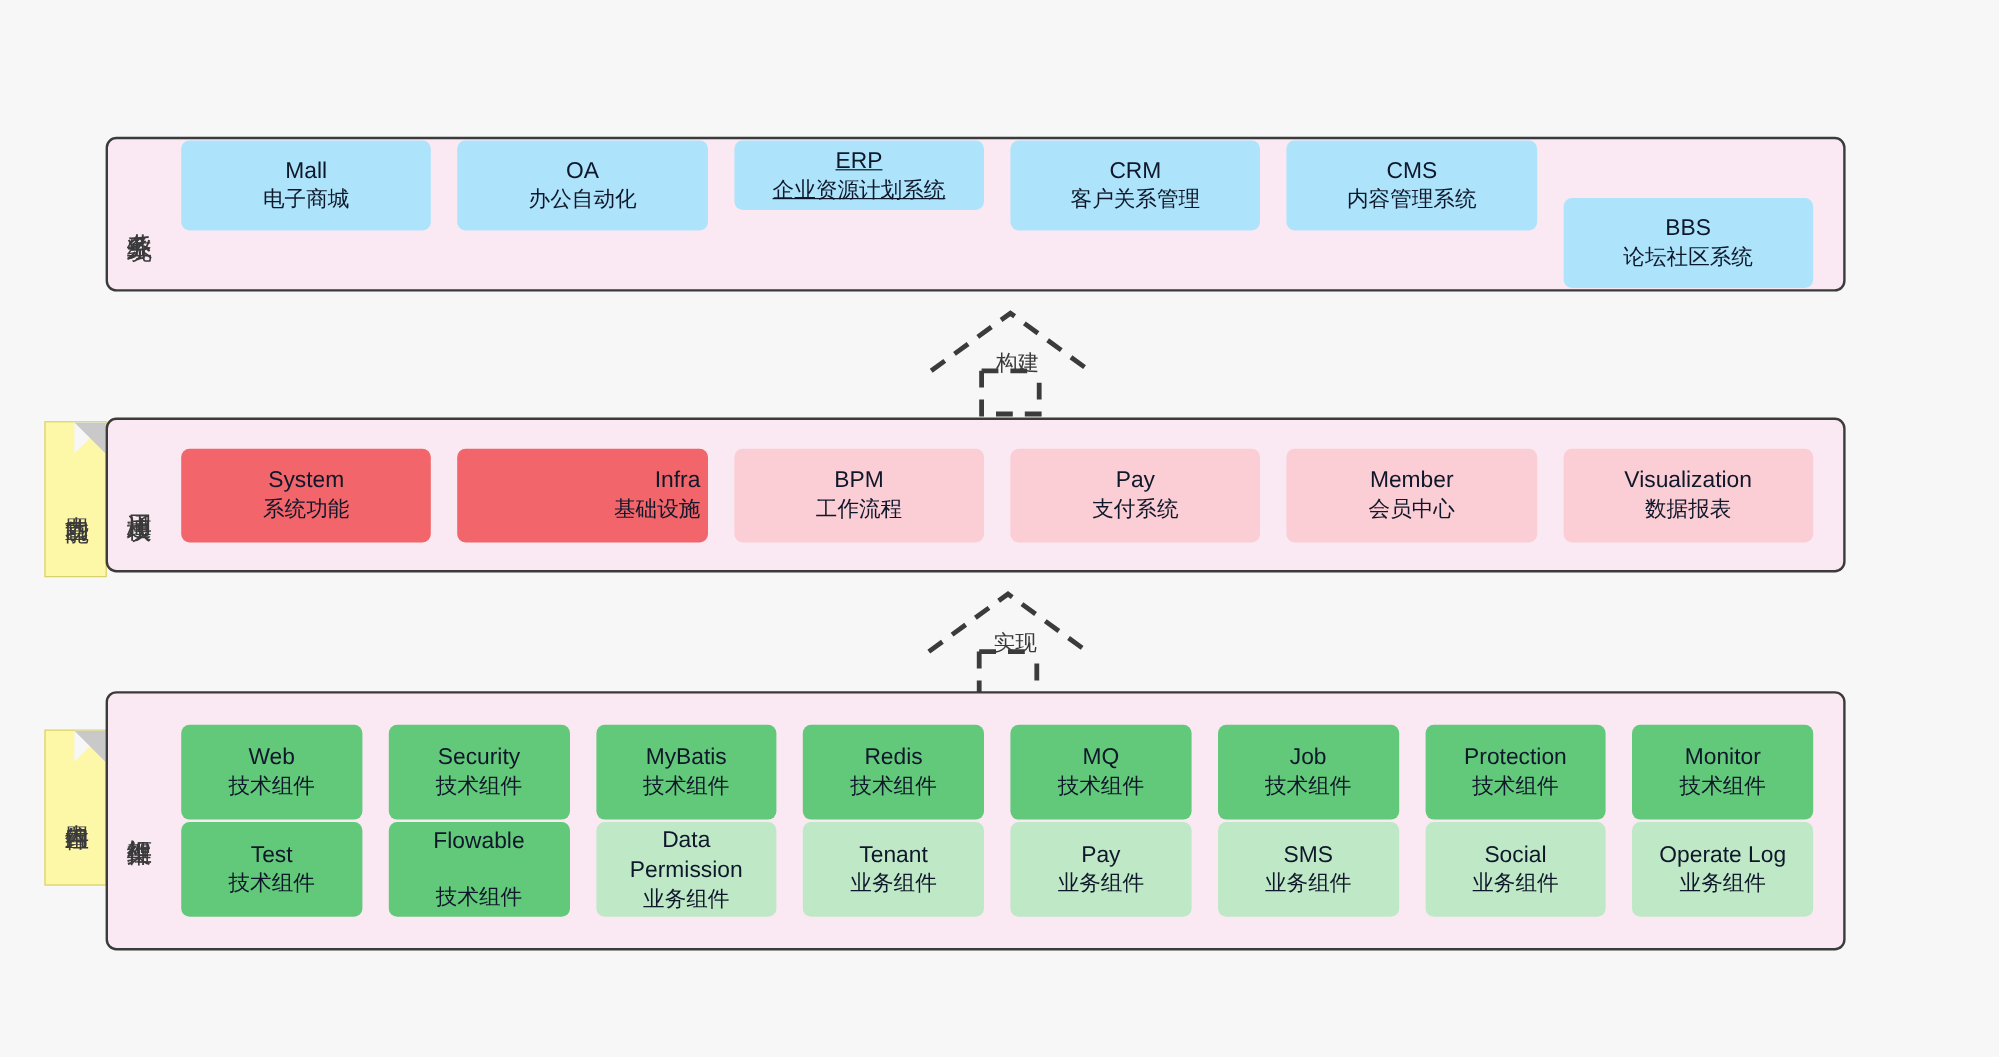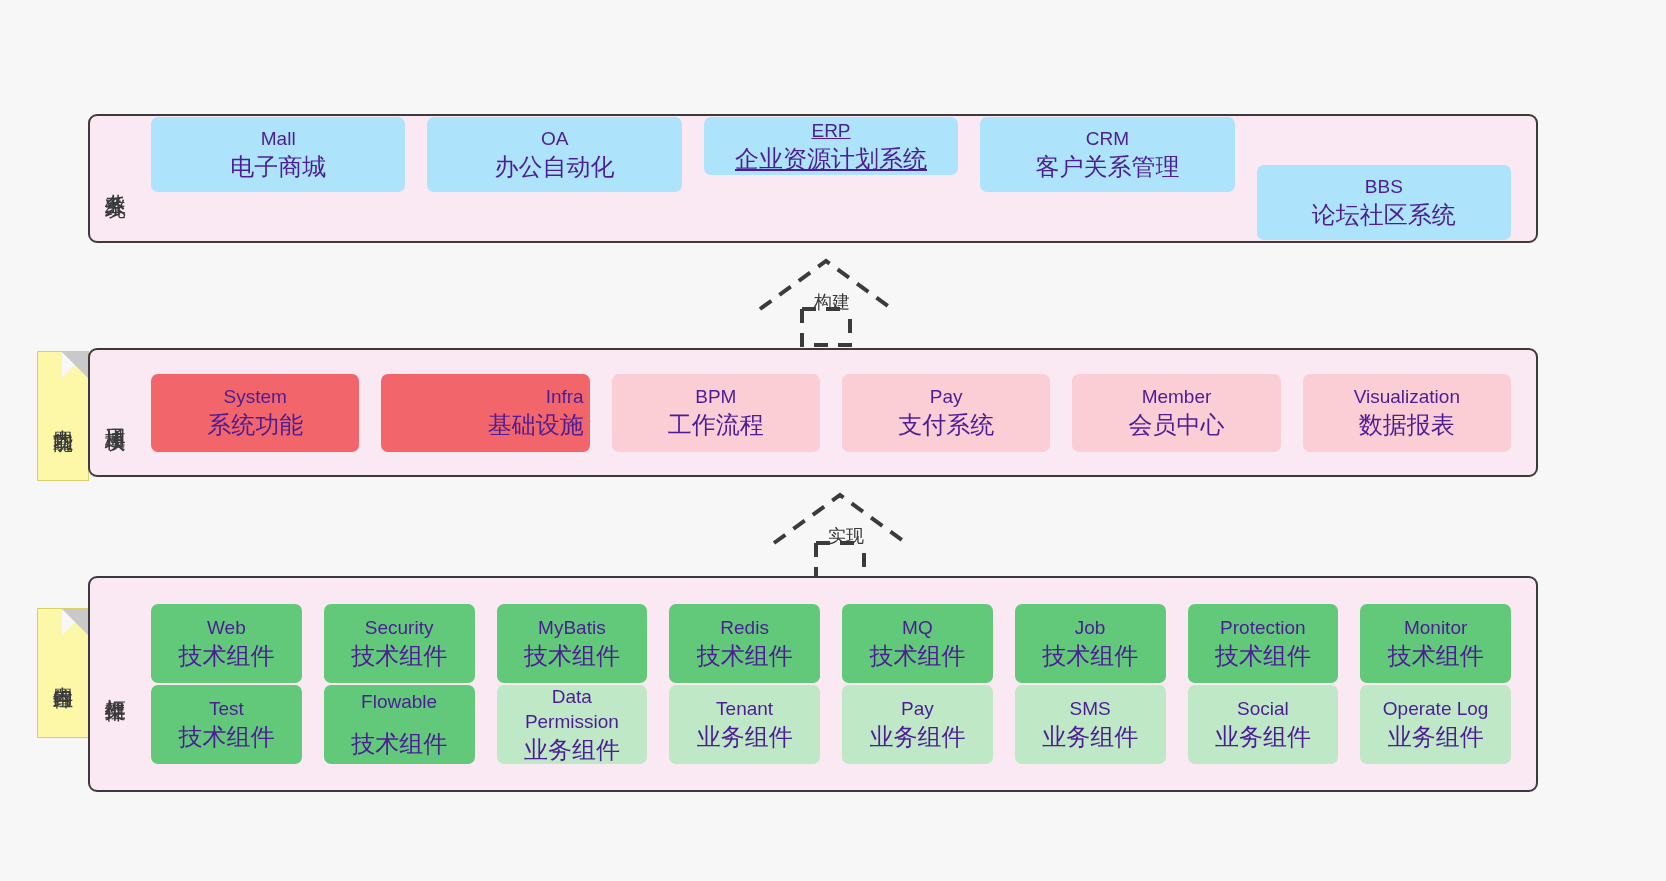--- a/index.html
+++ b/index.html
@@ -59,26 +59,26 @@
   .card{
     flex:1 1 auto;
     border-radius:7px;
     display:flex;
     flex-direction:column;
     align-items:center;
     justify-content:center;
     text-align:center;
     font-size:19px;
     line-height:1.32;
-    color:#4c1d95;
+    color:#0f172a;
     box-sizing:border-box;
     padding:4px 6px;
   }
   .card .t1{font-size:19px;}
-  .card .t2{font-size:24px;}
+  .card .t2{font-size:18px;}
 
   
   .note{
     position:absolute;
     background:#fdf7a8;
     border:1px solid #d8d169;
     box-sizing:border-box;
     display:flex;
     align-items:center;
     justify-content:center;
@@ -144,30 +144,36 @@
             <span class="t2">企业资源计划系统</span>
           </div>
         </div>
         <div class="cell">
           <div class="card" style="background:#ade4fb;height:75px;">
             <span class="t1">CRM</span>
             <span class="t2">客户关系管理</span>
           </div>
         </div>
         <div class="cell">
+          <div class="card" style="background:#ade4fb;height:75px;">
+            <span class="t1">CMS</span>
+            <span class="t2">内容管理系统</span>
+          </div>
+        </div>
+        <div class="cell">
           <div class="card" style="background:#ade4fb;height:75px;margin-top:48px;">
             <span class="t1">BBS</span>
             <span class="t2">论坛社区系统</span>
           </div>
         </div>
       </div>
     </div>
   </div>
 
-  <div class="connector" style="left:758px;top:257px;width:140px;height:90px;">
+  <div class="connector" style="left:774px;top:257px;width:140px;height:90px;">
     <svg width="140" height="90" viewBox="0 0 140 90">
       <path d="M2,52 L68,4 L134,52" fill="none" stroke="#3b3b3b" stroke-width="4" stroke-dasharray="14,10" stroke-linecap="butt"></path>
       <path d="M44,52 L44,88 L92,88 L92,52" fill="none" stroke="#3b3b3b" stroke-width="4" stroke-dasharray="14,10" stroke-linecap="butt"></path>
       <path d="M44,52 L92,52" fill="none" stroke="#3b3b3b" stroke-width="4" stroke-dasharray="14,10"></path>
     </svg>
     <div class="conn-label" style="left:56px;top:36px;">构建</div>
   </div>
 
   <div class="note" style="left:37px;top:351px;width:52px;height:130px;">
     <span class="fold2"></span>

